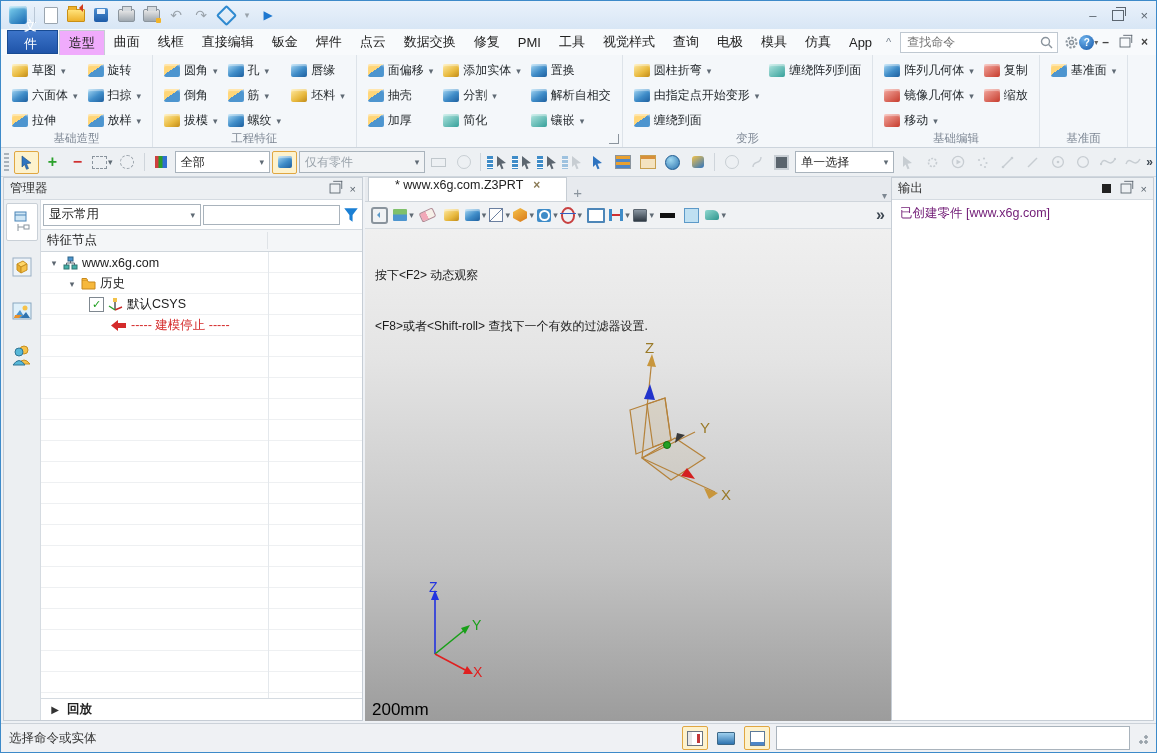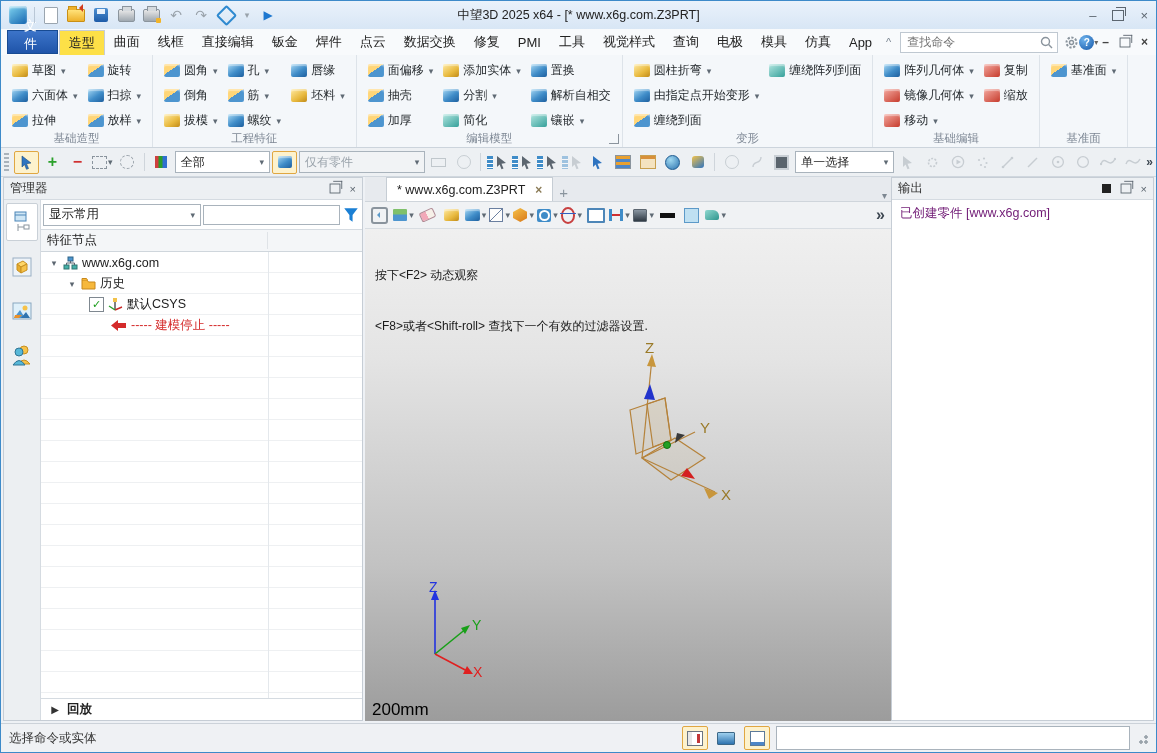--- a/index.html
+++ b/index.html
@@ -28,21 +28,21 @@
   .win-title{position:absolute;left:0;right:0;text-align:center;font-size:12.5px;color:#222;pointer-events:none;}
   .winctl{margin-left:auto;display:flex;align-items:center;gap:16px;color:#5c6670;z-index:2;font-size:13px;}
   .ico-restore{width:10px;height:9px;border:1px solid #5c6670;position:relative;background:transparent;}
   .ico-restore::before{content:"";position:absolute;top:-4px;left:3px;width:9px;height:8px;border:1px solid #5c6670;border-bottom:none;border-left:none;}
   
   .menubar{position:absolute;top:28px;left:0;right:0;height:26px;background:#f8fafc;
     border-bottom:1px solid #d4dbe2;display:flex;align-items:center;}
   .file-btn{height:22px;margin-left:6px;display:flex;align-items:center;padding:0 16px;
     background:linear-gradient(#3c74c9,#1f54a9);color:#fff;font-size:13px;border:1px solid #174a92;}
   .mtab{padding:3px 9px;font-size:13px;color:#222;white-space:nowrap;}
-  .mtab.active{background:#fde047;border:1px solid #c6cdd5;border-bottom:1px solid #fff;margin-bottom:-1px;}
+  .mtab.active{background:#f0abfc;border:1px solid #c6cdd5;border-bottom:1px solid #fff;margin-bottom:-1px;}
   .collapse-btn{color:#7a8591;font-size:11px;padding:0 5px;}
   .search-box{display:flex;align-items:center;width:148px;height:19px;border:1px solid #bfc8d1;background:#fff;margin:0 6px 0 4px;padding:0 4px;}
   .search-box input{border:none;outline:none;flex:1;font-size:12px;color:#444;min-width:0;font-family:inherit;background:transparent;}
   .help-circ{width:15px;height:15px;border-radius:50%;background:radial-gradient(circle at 35% 30%,#6db2ec,#1456a8);color:#fff;font-size:10px;display:flex;align-items:center;justify-content:center;font-weight:bold;}
   .mini-ctl{display:flex;align-items:center;gap:10px;margin:0 8px 0 4px;color:#444;font-size:12px;font-weight:bold;}
   .ico-restore.sm{transform:scale(.9);}
   
   .ribbon{position:absolute;top:54px;left:0;right:0;height:92px;background:#f4f7fa;border-bottom:1px solid #ccd4dc;display:flex;}
   .rgroup{position:relative;padding:3px 8px 16px 8px;border-right:1px solid #dde3e9;
     display:grid;grid-template-rows:repeat(3,25px);grid-auto-flow:column;column-gap:4px;align-items:center;}
@@ -97,22 +97,22 @@
   .colline{position:absolute;top:0;bottom:0;left:227px;width:1px;background:#e4e8ec;}
   .trow{height:21px;display:flex;align-items:center;font-size:12.5px;color:#222;gap:4px;}
   .exp{width:10px;font-size:9px;color:#5c6670;text-align:center;flex:none;}
   .cbx{width:13px;height:13px;border:1px solid #7f8890;background:#fff;display:flex;align-items:center;justify-content:center;font-size:11px;color:#1a9c1a;flex:none;line-height:1;}
   .stop-row{color:#d42a2a;}
   .playback{height:21px;border-top:1px solid #d5dbe1;display:flex;align-items:center;gap:7px;padding:0 9px;font-size:12.5px;font-weight:bold;color:#222;background:#fff;}
   .playback .exp{color:#333;font-size:10px;}
   
   .center{position:absolute;left:364px;top:0;width:528px;bottom:3px;display:flex;flex-direction:column;}
   .tabbar{height:24px;background:#e7eaee;border-bottom:1px solid #cfd5db;display:flex;align-items:flex-end;}
-  .doc-tab{height:23px;background:#fff;border:1px solid #c6cdd4;border-bottom:none;display:flex;align-items:center;
-    padding:0 10px;font-size:12.5px;gap:10px;margin-left:21px;color:#222;}
+  .doc-tab{height:23px;background:#fff;border:1px solid #c6cdd4;border-bottom:none;display:flex;
+    padding:0 26px;font-size:12.5px;gap:10px;margin-left:3px;color:#222;}
   .tab-close{color:#8a7a55;font-size:12px;font-weight:bold;}
   .tab-plus{color:#8a949d;font-size:15px;padding:0 6px;}
   .tab-menu{margin-left:auto;color:#7d8791;font-size:10px;padding:0 6px;}
   .viewport{flex:1;position:relative;overflow:hidden;
     background:linear-gradient(180deg,#f2f2f2 0%,#e4e4e4 30%,#c2c2c2 70%,#9c9c9c 100%);}
   .vp-toolbar{height:26px;display:flex;align-items:center;padding:0 4px;gap:3px;background:#f0f2f4;border-bottom:1px solid #d8dde2;}
   .vpi{flex:none;width:21px;height:20px;display:flex;align-items:center;justify-content:center;color:#7d868f;gap:1px;}
   .vp-back{width:13px;height:13px;border:2px solid #8a949d;border-radius:3px;position:relative;}
   .vp-back::before{content:"";position:absolute;top:3px;left:1px;border:3px solid transparent;border-right-color:#5c99c8;}
   .vp-stack{width:14px;height:12px;background:linear-gradient(#7fc06a 0 5px,#4d95cf 6px 12px);border-radius:1px;}
@@ -188,21 +188,20 @@
       <span class="ti">
           <span class="ico-refresh"></span>
         </span>
       <span class="ti gray" style="width:10px;font-size:9px">
           <span>▾</span>
         </span>
       <span class="ti blue-play">
           <span>▶</span>
         </span>
     </div>
-    <div class="win-title">中望3D 2025 x64 - [* www.x6g.com.Z3PRT]</div>
     <div class="winctl">
       <span>–</span>
       <span class="ico-restore"></span>
       <span>×</span>
     </div>
   </div>
 
   <div class="menubar">
     <div class="file-btn">文件(F)</div>
     <span style="width:10px"></span>
@@ -356,21 +355,20 @@
         </div>
       <div class="ritem">
           <span class="ricon ic-blue"></span>
           <span>解析自相交</span>
         </div>
       <div class="ritem">
           <span class="ricon ic-teal"></span>
           <span>镶嵌</span>
           <span class="arr">▾</span>
         </div>
-      <div class="rgroup-label">编辑模型</div>
       <div class="dlg-launch"></div>
     </div>
     <div class="rgroup">
       <div class="ritem">
           <span class="ricon ic-gold"></span>
           <span>圆柱折弯</span>
           <span class="arr">▾</span>
         </div>
       <div class="ritem">
           <span class="ricon ic-blue"></span>

